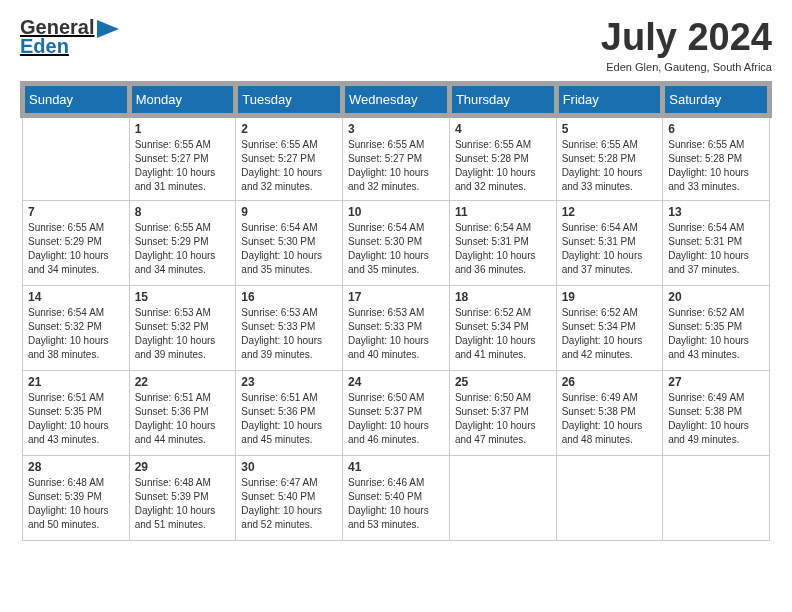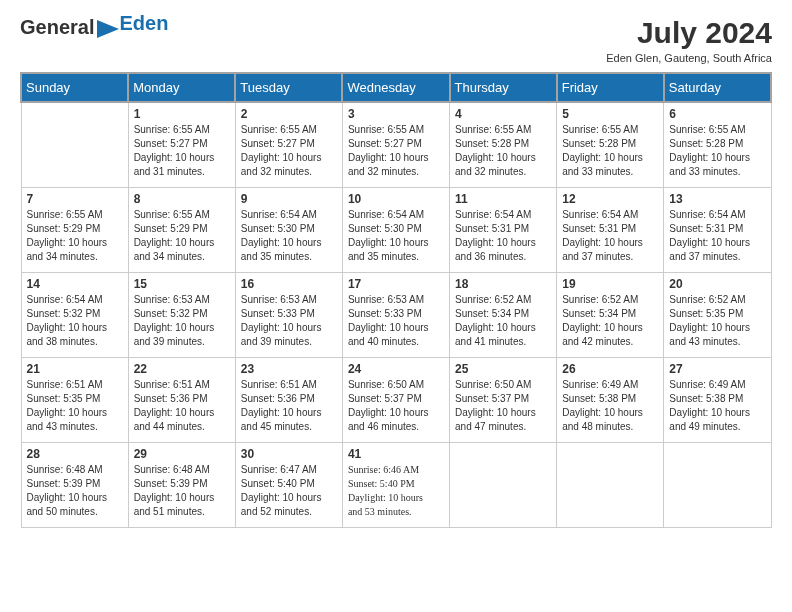--- a/index.html
+++ b/index.html
@@ -11,52 +11,54 @@
       padding: 16px 20px;
     }
     .header {
       display: flex;
       justify-content: space-between;
       align-items: flex-start;
       margin-bottom: 8px;
     }
     .logo {
       display: flex;
+      flex-direction: column;
       align-items: flex-start;
+      text-decoration: underline;
     }
     .logo-row {
       display: flex;
       align-items: center;
     }
     .title-section {
       text-align: right;
     }
     .month-year {
-      font-size: 30px;
+      font-size: 38px;
       font-weight: bold;
       color: #333;
     }
     .location {
       font-size: 11px;
       color: #333;
       margin-top: 2px;
     }
     .calendar {
       width: 100%;
       border-collapse: collapse;
       font-size: 11px;
     }
     .calendar th {
       background-color: #1a6faf;
       color: #fff;
       padding: 6px 4px;
       text-align: left;
       font-size: 13px;
       font-weight: normal;
-      border: 2px solid #a3a3a3;
+      border: 5px solid #a3a3a3;
     }
     .calendar td {
       border: 1px solid #ccc;
       vertical-align: top;
       padding: 4px 5px;
       width: 107px;
       min-height: 80px;
       background: #fff;
     }
     .day-num {
@@ -324,21 +326,21 @@
         </td>
         <td>
           <div class="day-num">30</div>
           <div class="day-info" style="white-space: pre-line;">Sunrise: 6:47 AM
 Sunset: 5:40 PM
 Daylight: 10 hours
 and 52 minutes.</div>
         </td>
         <td>
           <div class="day-num">41</div>
-          <div class="day-info" style="white-space: pre-line; font-family: Liberation Serif, serif;">Sunrise: 6:46 AM
+          <div class="day-info" style="white-space: pre-line;">Sunrise: 6:46 AM
 Sunset: 5:40 PM
 Daylight: 10 hours
 and 53 minutes.</div>
         </td>
         <td class="empty-cell"></td>
         <td class="empty-cell"></td>
         <td class="empty-cell"></td>
       </tr>
     </tbody>
 </table>

